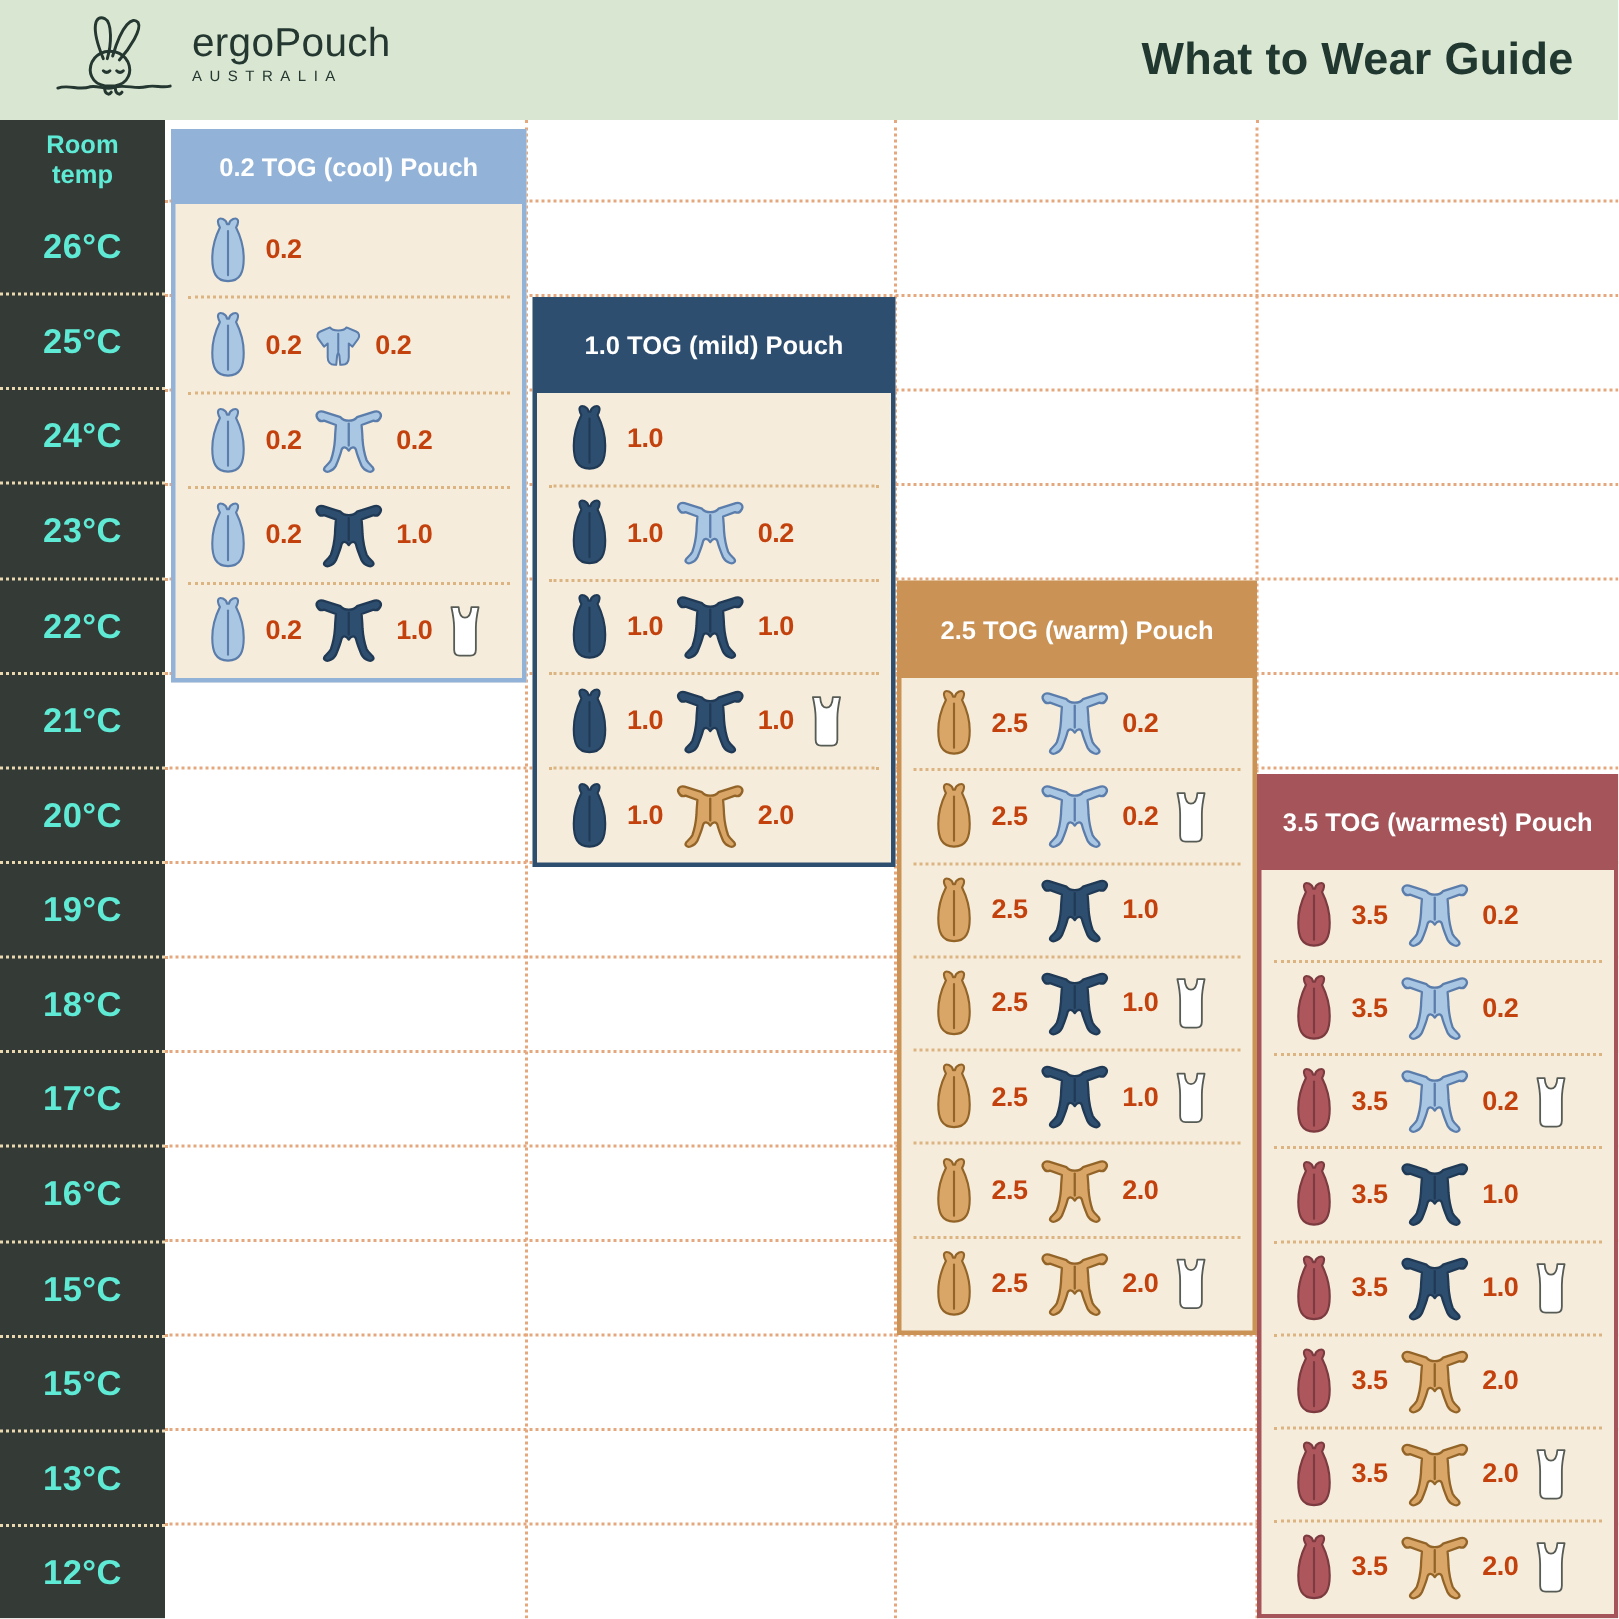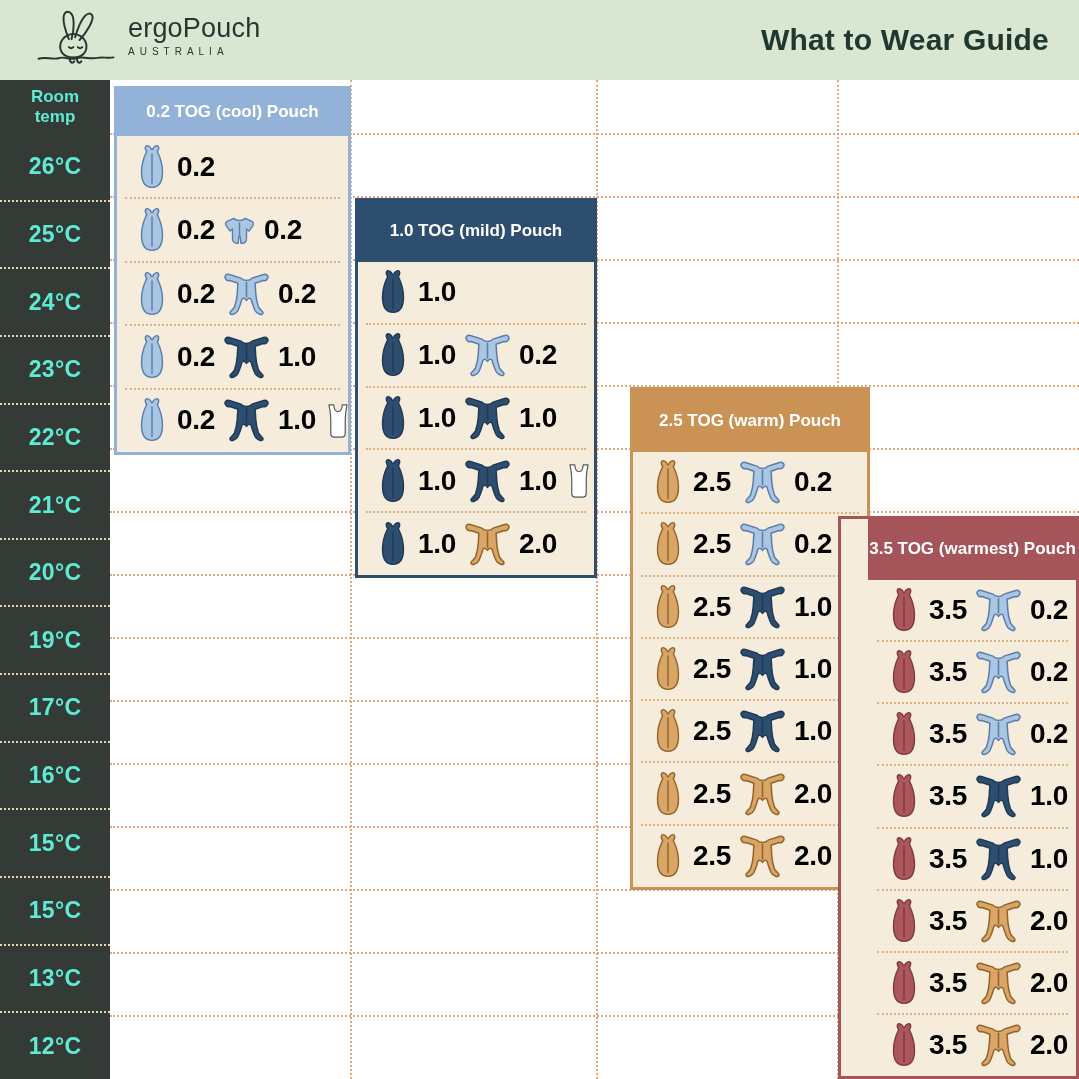--- a/index.html
+++ b/index.html
@@ -34,31 +34,31 @@
 
   
   .panel{position:absolute;z-index:3;border:3px solid #000;background:#f6ecdb;display:flex;flex-direction:column}
   .phead{display:flex;align-items:center;justify-content:center;color:#fff;font-weight:bold;
          font-size:17px;white-space:nowrap;flex:0 0 auto;margin:-1px}
   .pbody{flex:1;display:flex;flex-direction:column}
   .p0{left:114px;top:86px;width:237px;height:369px}
   .p0 .phead{height:48px}
   .p1{left:355px;top:198px;width:242px;height:380px}
   .p1 .phead{height:62px}
-  .p2{left:630px;top:387px;width:240px;height:503px}
+  .p2{left:598px;top:387px;width:240px;height:503px}
   .p2 .phead{height:63px}
   .p3{left:838px;top:516px;width:241px;height:563px}
   .p3 .phead{height:62px}
 
   .prow{flex:1;display:flex;align-items:center;gap:8px;padding-left:18px;position:relative}
   .prow:not(:first-child)::before{content:"";position:absolute;top:-1px;left:8px;right:8px;
         border-top:2px dotted #dcb482}
   .item{display:flex;align-items:center}
   .item svg{display:block}
-  .tog{font-size:28px;font-weight:bold;color:#000000;letter-spacing:-.3px}
+  .tog{font-size:18px;font-weight:bold;color:#c2410c;letter-spacing:-.3px}
 
   .symstore{position:absolute;width:0;height:0;overflow:hidden}
 </style>
 </head>
 <body>
 
 <svg class="symstore" xmlns="http://www.w3.org/2000/svg" aria-hidden="true">
   <symbol id="sym-pouch" viewBox="0 0 60 80">
     <path stroke-width="2.5" stroke-linejoin="round" d="M20.5 13 C15.5 4 19.5 1 24 3 C26.8 4.3 28.6 6.3 28.8 9 L31.2 9 C31.4 6.3 33.2 4.3 36 3 C40.5 1 44.5 4 39.5 13 C44.5 23 48.5 35 48.5 49 C48.5 65.5 44.5 76 30 76 C15.5 76 11.5 65.5 11.5 49 C11.5 35 15.5 23 20.5 13 Z"></path>
     <path fill="none" stroke-width="2.5" stroke-linecap="round" d="M30 17 L30 69"></path>
@@ -123,20 +123,21 @@
     </div>
     <div class="temp-cells">
         <div class="temp-cell">26°C</div>
         <div class="temp-cell">25°C</div>
         <div class="temp-cell">24°C</div>
         <div class="temp-cell">23°C</div>
         <div class="temp-cell">22°C</div>
         <div class="temp-cell">21°C</div>
         <div class="temp-cell">20°C</div>
         <div class="temp-cell">19°C</div>
+        <div class="temp-cell">18°C</div>
         <div class="temp-cell">17°C</div>
         <div class="temp-cell">16°C</div>
         <div class="temp-cell">15°C</div>
         <div class="temp-cell">15°C</div>
         <div class="temp-cell">13°C</div>
         <div class="temp-cell">12°C</div>
       </div>
   </aside>
 
   <section class="panel p0" style="border-color: rgb(146, 179, 215); background: rgb(246, 236, 219);">
@@ -403,21 +404,21 @@
           </span>
           <b class="tog">2.0</b>
           <span class="item">
             <svg width="28" height="35" style="fill:#ffffff;stroke:#565b55">
               <use href="#sym-singlet" xlink:href="#sym-singlet"></use>
             </svg>
           </span>
         </div>
       </div>
   </section>
-  <section class="panel p3" style="border-color: rgb(165, 84, 89); background: rgb(246, 236, 219); padding-left: 28px;">
+  <section class="panel p3" style="border-color: rgb(165, 84, 89); background: rgb(246, 236, 219);">
     <div class="phead" style="background: rgb(165, 84, 89);">3.5 TOG (warmest) Pouch</div>
     <div class="pbody">
         <div class="prow">
           <span class="item">
             <svg width="34" height="46" style="fill:#ad565c;stroke:#7c3b40">
               <use href="#sym-pouch" xlink:href="#sym-pouch"></use>
             </svg>
           </span>
           <b class="tog">3.5</b>
           <span class="item">

